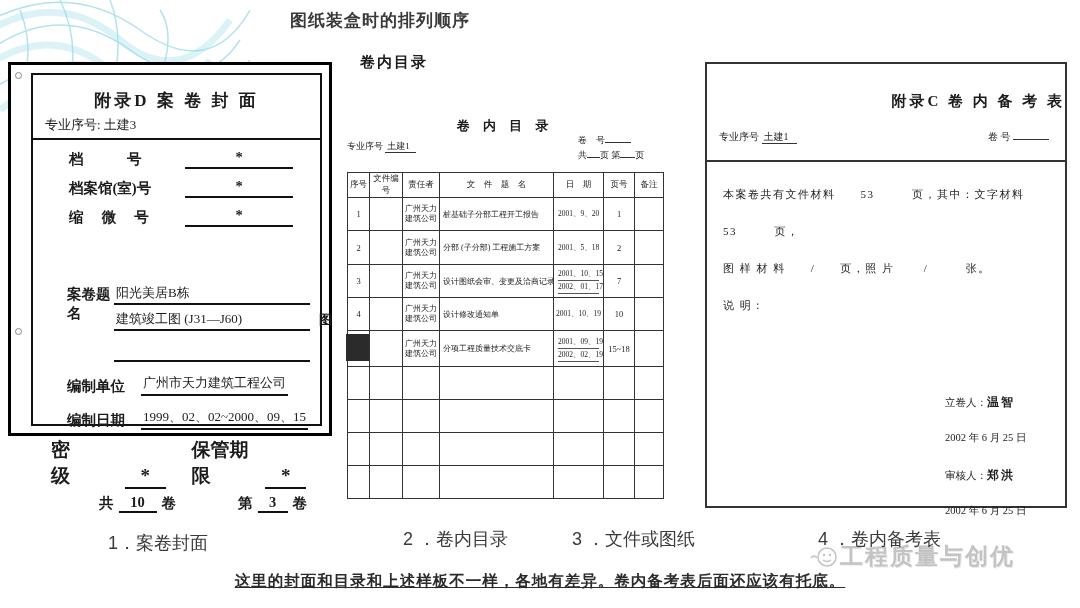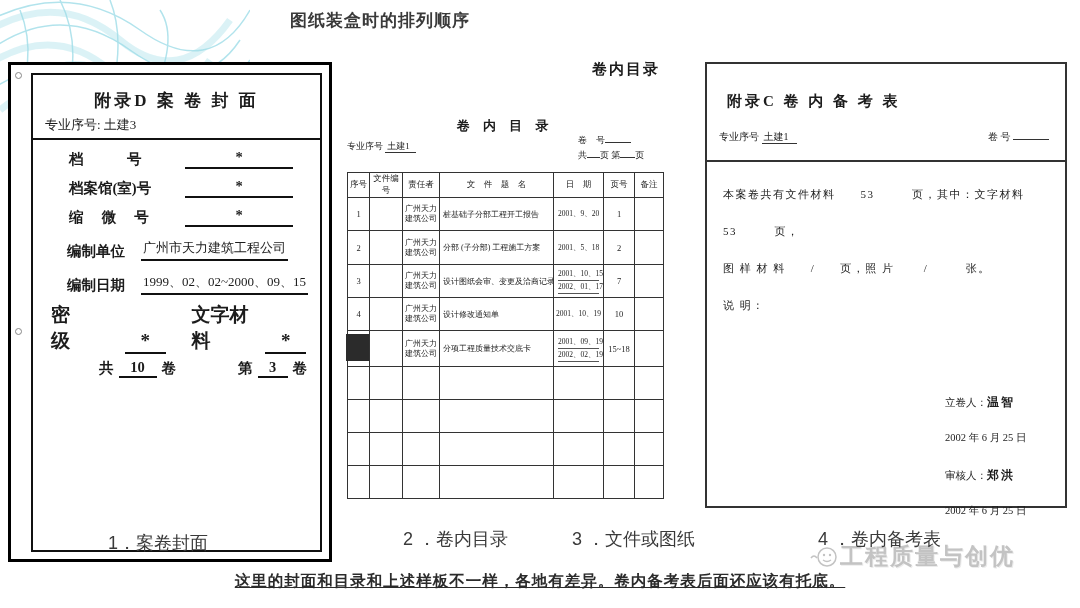--- a/index.html
+++ b/index.html
@@ -7,21 +7,21 @@
   body { position:relative; background:#ffffff; font-family:"Liberation Sans", sans-serif; color:#1c1c1c; overflow:hidden; }
 
   
   .scribble { position:absolute; left:0; top:0; z-index:0; }
 
   
   .page-title { position:absolute; top:9px; left:0; width:760px; text-align:center;
     font-size:17px; font-weight:bold; letter-spacing:1px; color:#3a3a3a; }
 
   
-  .cover-outer { position:absolute; left:8px; top:62px; width:324px; height:500px;
+  .cover-outer { position:absolute; left:8px; top:62px; width:324px; height:374px;
     border:3px solid #000; background:#fff; z-index:2; }
   .hole { position:absolute; width:7px; height:7px; border:1px solid #888; border-radius:50%; left:4px; background:#fff; }
   .hole.h1 { top:7px; } .hole.h2 { top:263px; }
   .cover-inner { position:absolute; left:20px; top:8px; right:7px; bottom:7px; border:2px solid #111;
     padding:0 10px; font-family:"Liberation Serif","DejaVu Serif",serif; }
   .cover-heading { text-align:center; font-size:17px; font-weight:bold; letter-spacing:3px; margin-top:14px; }
   .cover-series { font-size:13px; margin:4px -10px 0; padding:0 8px 4px 12px; border-bottom:2px solid #111; }
   .cfield { display:flex; font-size:14.5px; font-weight:bold; margin:10px 0 0 26px;font-family:Liberation Serif, serif; }
   .cfield .lbl { width:116px; }
   .cfield .val { width:108px; border-bottom:2px solid #111; text-align:center; line-height:15px; }
@@ -34,21 +34,21 @@
   .case-line.blank3 { margin-top:12px; width:196px; }
   .lrow { display:flex; margin:12px 0 0 24px; font-size:14.5px; align-items:flex-end; }
   .lrow .lbl { font-weight:bold; width:74px; flex:none; }
   .lrow .val { border-bottom:2px solid #111; font-size:13px; padding:0 2px 2px; white-space:nowrap; }
   .secret-row { display:flex; margin:7px 0 0 8px; font-size:19px; font-weight:bold; align-items:flex-end; }
   .secret-row .u { border-bottom:2px solid #111; text-align:center; margin:0 4px; }
   .vols-row { display:flex; margin:5px 0 0 56px; font-size:14.5px; font-weight:bold; align-items:flex-end; }
   .vols-row .u { border-bottom:2px solid #111; text-align:center; margin:0 5px; }
 
   
-  .toc-heading { position:absolute; left:360px; top:60px; width:300px; text-align:right;
+  .toc-heading { position:absolute; left:360px; top:53px; width:300px; text-align:left;
     font-size:15px; font-weight:bold; letter-spacing:2px; font-family:"Liberation Serif","DejaVu Serif",serif; }
   .toc-form-title { position:absolute; left:347px; top:117px; width:316px; text-align:center;
     font-size:13px; font-weight:bold; letter-spacing:5px; font-family:"Liberation Serif","DejaVu Serif",serif; }
   .toc-series { position:absolute; left:347px; top:140px; font-size:9px; font-family:"Liberation Serif","DejaVu Serif",serif; }
   .toc-series .sv { border-bottom:1px solid #333; padding:0 6px 1px 2px; }
   .toc-volblock { position:absolute; left:578px; top:133px; width:90px; font-size:9px; line-height:15px;
     font-family:"Liberation Serif","DejaVu Serif",serif; }
   .blank { display:inline-block; border-bottom:1px solid #333; height:10px; vertical-align:baseline; }
   .toc-table { position:absolute; left:347px; top:172px; width:316px; border-collapse:collapse; table-layout:fixed;
     background:#fff; font-family:"Liberation Serif","DejaVu Serif",serif; z-index:2;border-radius:24px; }
@@ -62,21 +62,21 @@
   .toc-table td { font-size:8.5px; }
   .toc-table .c-party { font-size:8px; line-height:10px; text-align:left; padding-left:2px; }
   .toc-table .c-title { text-align:left; font-size:8px; white-space:nowrap; padding-left:3px; }
   .toc-table .c-date { font-size:7.5px; white-space:nowrap; }
   .toc-table .c-date .dl-u { border-bottom:1px solid #555; padding:1px 0; margin:0 3px; }
   .redaction { position:absolute; left:346px; top:334px; width:23px; height:27px; background:#2b2b2b; z-index:5; }
 
   
   .remarks-box { position:absolute; left:705px; top:62px; width:362px; height:446px; border:2px solid #333;
     background:#fff; font-family:"Liberation Serif","DejaVu Serif",serif; z-index:2; }
-  .remarks-heading { text-align:left; font-size:15px; font-weight:bold; letter-spacing:3px; margin-top:28px;padding-left:20px; }
+  .remarks-heading { text-align:right; font-size:15px; font-weight:bold; letter-spacing:3px; margin-top:28px;padding-left:20px; }
   .remarks-series { position:absolute; left:12px; top:66px; font-size:10px; }
   .remarks-series .sv { border-bottom:1px solid #333; padding:0 8px 1px 2px; }
   .remarks-vol { position:absolute; right:16px; top:66px; font-size:10px; }
   .remarks-hr { position:absolute; left:-2px; right:-2px; top:96px; border-top:2px solid #333; }
   .remarks-body { position:absolute; left:16px; top:112px; right:12px; font-size:11px; letter-spacing:1.5px; line-height:37px; }
   .remarks-sign { position:absolute; left:238px; top:330px; font-size:10.5px; }
   .remarks-sign .name { font-weight:bold; font-size:12px; letter-spacing:2px; }
   .remarks-sign .sdate { margin-top:20px; }
   .remarks-sign .srow2 { margin-top:22px; }
 
@@ -129,33 +129,41 @@
     </div>
     <div class="cfield">
       <span class="lbl">档案馆(室)号</span>
       <span class="val">*</span>
     </div>
     <div class="cfield">
       <span class="lbl">缩　 微 　号</span>
       <span class="val">*</span>
     </div>
 
+    <div class="case-row">
+      <span class="case-label">案卷题名</span>
+      <span class="case-lines">
+        <span class="case-line" style="display:block">阳光美居B栋</span>
+        <span class="case-line" style="display:block"><span>建筑竣工图 (J31—J60)</span><span class="suffix">图</span></span>
+        <span class="case-line blank3" style="display:block"></span>
+      </span>
+    </div>
 
     <div class="lrow">
       <span class="lbl">编制单位</span>
       <span class="val">广州市天力建筑工程公司</span>
     </div>
     <div class="lrow">
       <span class="lbl">编制日期</span>
       <span class="val">1999、02、02~2000、09、15</span>
     </div>
     <div class="secret-row">
       <span>密　　级</span>
       <span class="u" style="width:44px">*</span>
-      <span style="margin-left:22px">文字材料</span>
+      <span style="margin-left:22px">保管期限</span>
       <span class="u" style="width:44px">*</span>
     </div>
     <div class="vols-row">
       <span>共</span>
       <span class="u" style="width:38px">10</span>
       <span>卷</span>
       <span style="width:62px"></span>
       <span>第</span>
       <span class="u" style="width:30px">3</span>
       <span>卷</span>

